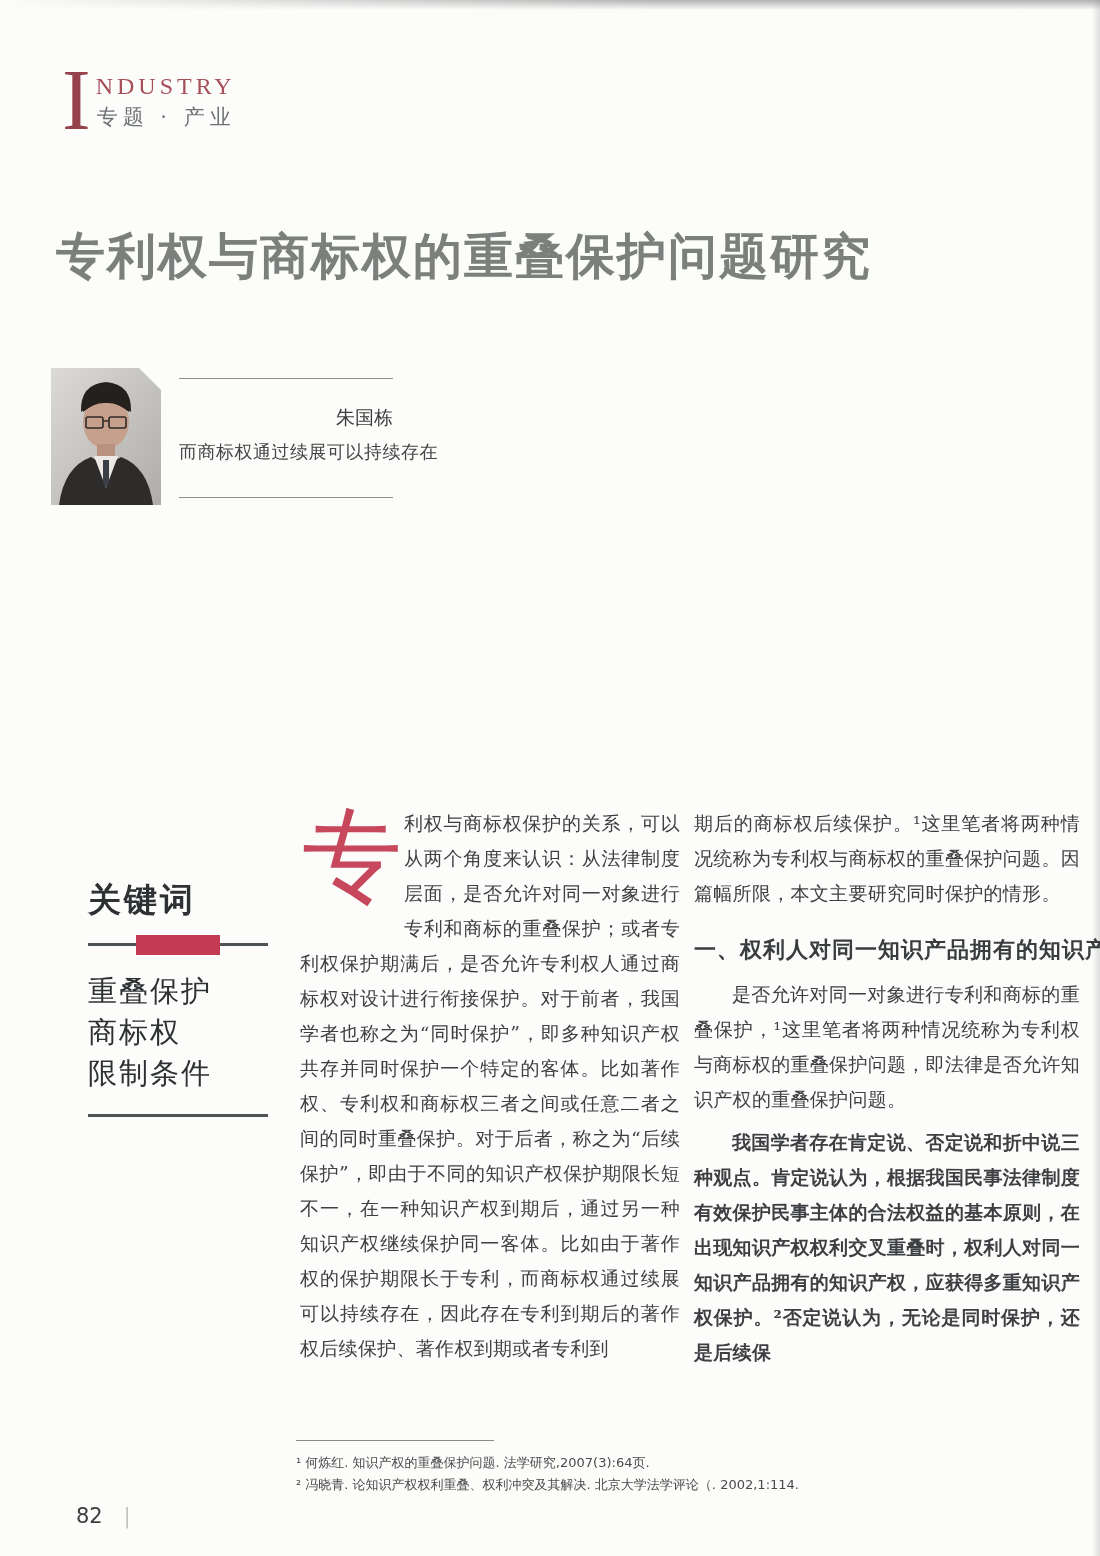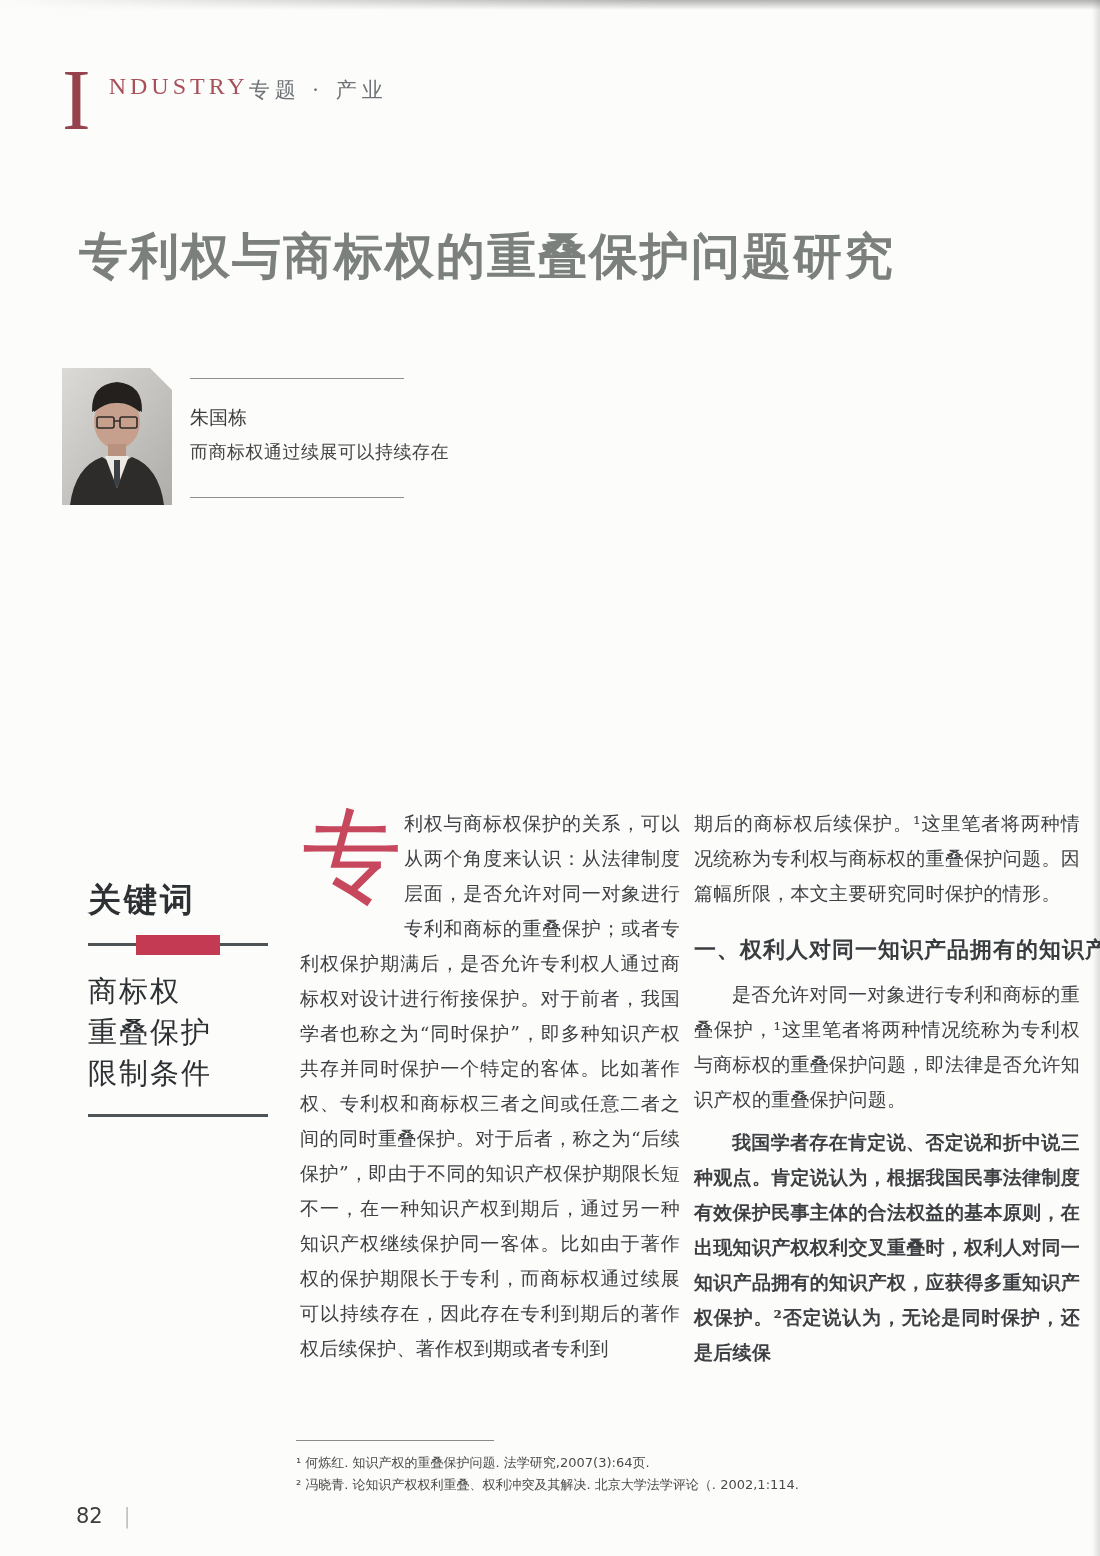--- a/index.html
+++ b/index.html
@@ -9,32 +9,32 @@
         background:linear-gradient(to bottom, rgba(105,105,105,0.5), rgba(255,255,255,0));
         -webkit-mask-image:linear-gradient(to right, transparent 0%, #000 60%);
         mask-image:linear-gradient(to right, transparent 0%, #000 60%);}
   .shadow-right{position:absolute;top:0;right:0;width:8px;height:100%;
         background:linear-gradient(to left, rgba(130,130,130,0.25), rgba(255,255,255,0));}
 
   
   .masthead{position:absolute;left:62px;top:64px;display:flex;align-items:flex-start;}
   .masthead-initial{font-family:"Liberation Serif", serif;font-size:86px;line-height:0.84;
         color:#96424c;font-weight:400;}
-  .masthead-rest{display:flex;flex-direction:row;margin-left:18px;padding-top:9px;text-align:right;}
+  .masthead-rest{display:flex;flex-direction:column;margin-left:5px;padding-top:9px;text-align:right;}
   .masthead-word{font-family:"Liberation Serif", serif;font-size:24px;letter-spacing:4px;
         color:#a8505a;}
   .masthead-cn{font-size:21px;letter-spacing:5px;color:#6d7175;margin-top:3px;}
 
   
-  .article-title{position:absolute;left:79px;top:224px;margin:0;white-space:nowrap;
+  .article-title{position:absolute;left:56px;top:224px;margin:0;white-space:nowrap;
         font-family:"DejaVu Sans", sans-serif;font-weight:bold;font-size:49px;
         color:#7b807d;letter-spacing:2px;}
 
   
-  .author{position:absolute;left:62px;top:368px;display:flex;}
+  .author{position:absolute;left:51px;top:368px;display:flex;text-align:right;}
   .author-photo{width:110px;height:137px;flex:0 0 auto;
         clip-path:polygon(0 0, 80% 0, 100% 16%, 100% 100%, 0 100%);}
   .author-info{margin-left:18px;margin-top:10px;width:214px;height:120px;box-sizing:border-box;
         border-top:1px solid #8f8f8f;border-bottom:1px solid #8f8f8f;padding-top:26px;}
   .author-name{font-family:"DejaVu Sans", sans-serif;font-size:19px;color:#3b3b3b;}
   .author-affiliation{font-family:"DejaVu Sans", sans-serif;font-size:18px;color:#454545;
         margin-top:9px;letter-spacing:0.5px;white-space:nowrap;}
 
   
   .keywords{position:absolute;left:88px;top:878px;width:180px;}
@@ -117,22 +117,22 @@
     </div>
   </section>
 
   <aside class="keywords">
     <div class="kw-heading">关键词</div>
     <div class="kw-rule">
       <span class="kw-line"></span>
       <span class="kw-redbox"></span>
     </div>
     <div class="kw-items">
+      <div class="kw-item">重叠保护</div>
       <div class="kw-item">商标权</div>
-      <div class="kw-item">重叠保护</div>
       <div class="kw-item">限制条件</div>
     </div>
     <div class="kw-rule-bottom"></div>
   </aside>
 
   <section class="col col-middle">
     <p class="body-par"><span class="dropcap">专</span><span>利权与商标权保护的关系，可以从两个角度来认识：从法律制度层面，是否允许对同一对象进行专利和商标的重叠保护；或者专利权保护期满后，是否允许专利权人通过商标权对设计进行衔接保护。对于前者，我国学者也称之为“同时保护”，即多种知识产权共存并同时保护一个特定的客体。比如著作权、专利权和商标权三者之间或任意二者之间的同时重叠保护。对于后者，称之为“后续保护”，即由于不同的知识产权保护期限长短不一，在一种知识产权到期后，通过另一种知识产权继续保护同一客体。比如由于著作权的保护期限长于专利，而商标权通过续展可以持续存在，因此存在专利到期后的著作权后续保护、著作权到期或者专利到</span></p>
   </section>
 
   <section class="col col-right">

